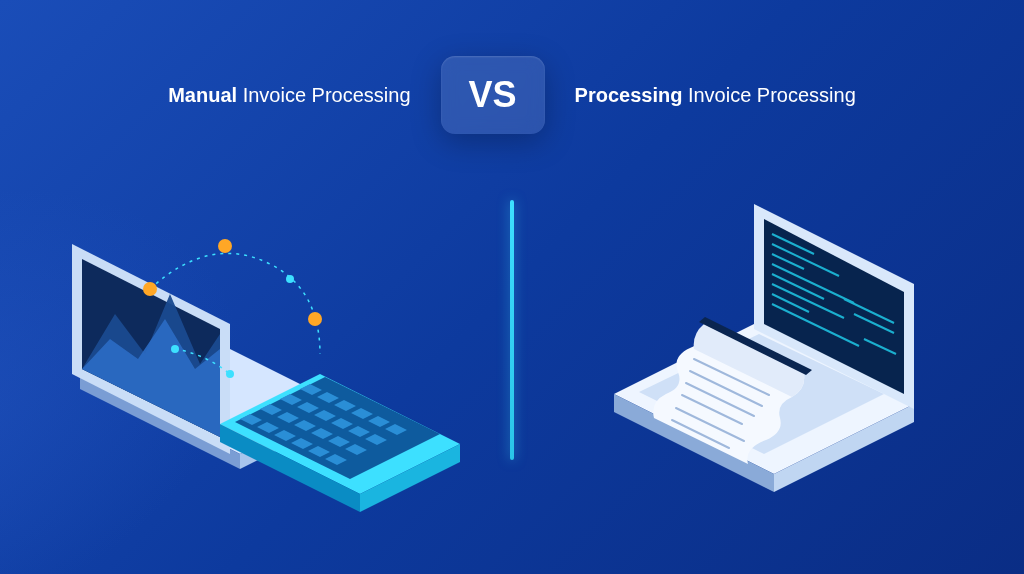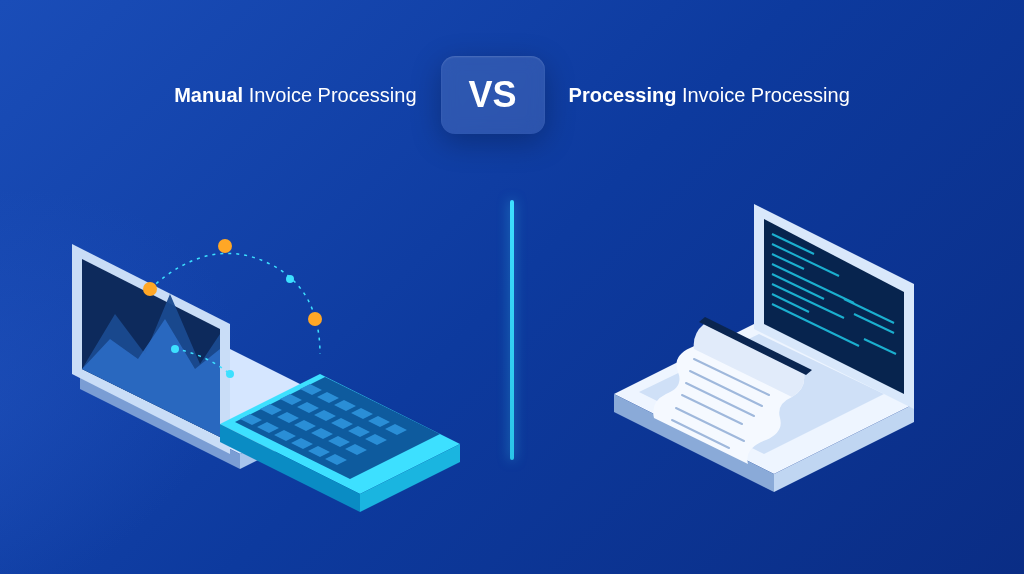--- a/index.html
+++ b/index.html
@@ -18,21 +18,21 @@
   width: 400px;
   height: 500px;
   background: radial-gradient(ellipse at left, rgba(40,90,200,0.4) 0%, transparent 60%);
   transform: rotate(-20deg);
 }
 .header {
   display: flex;
   align-items: center;
   justify-content: center;
   padding-top: 56px;
-  gap: 24px;
+  gap: 30px;
   position: relative;
   z-index: 10;
 }
 .label-left, .label-right {
   color: #fff;
   font-size: 20px;
   font-weight: 300;
 }
 .label-left b, .label-right b {
   font-weight: 700;

